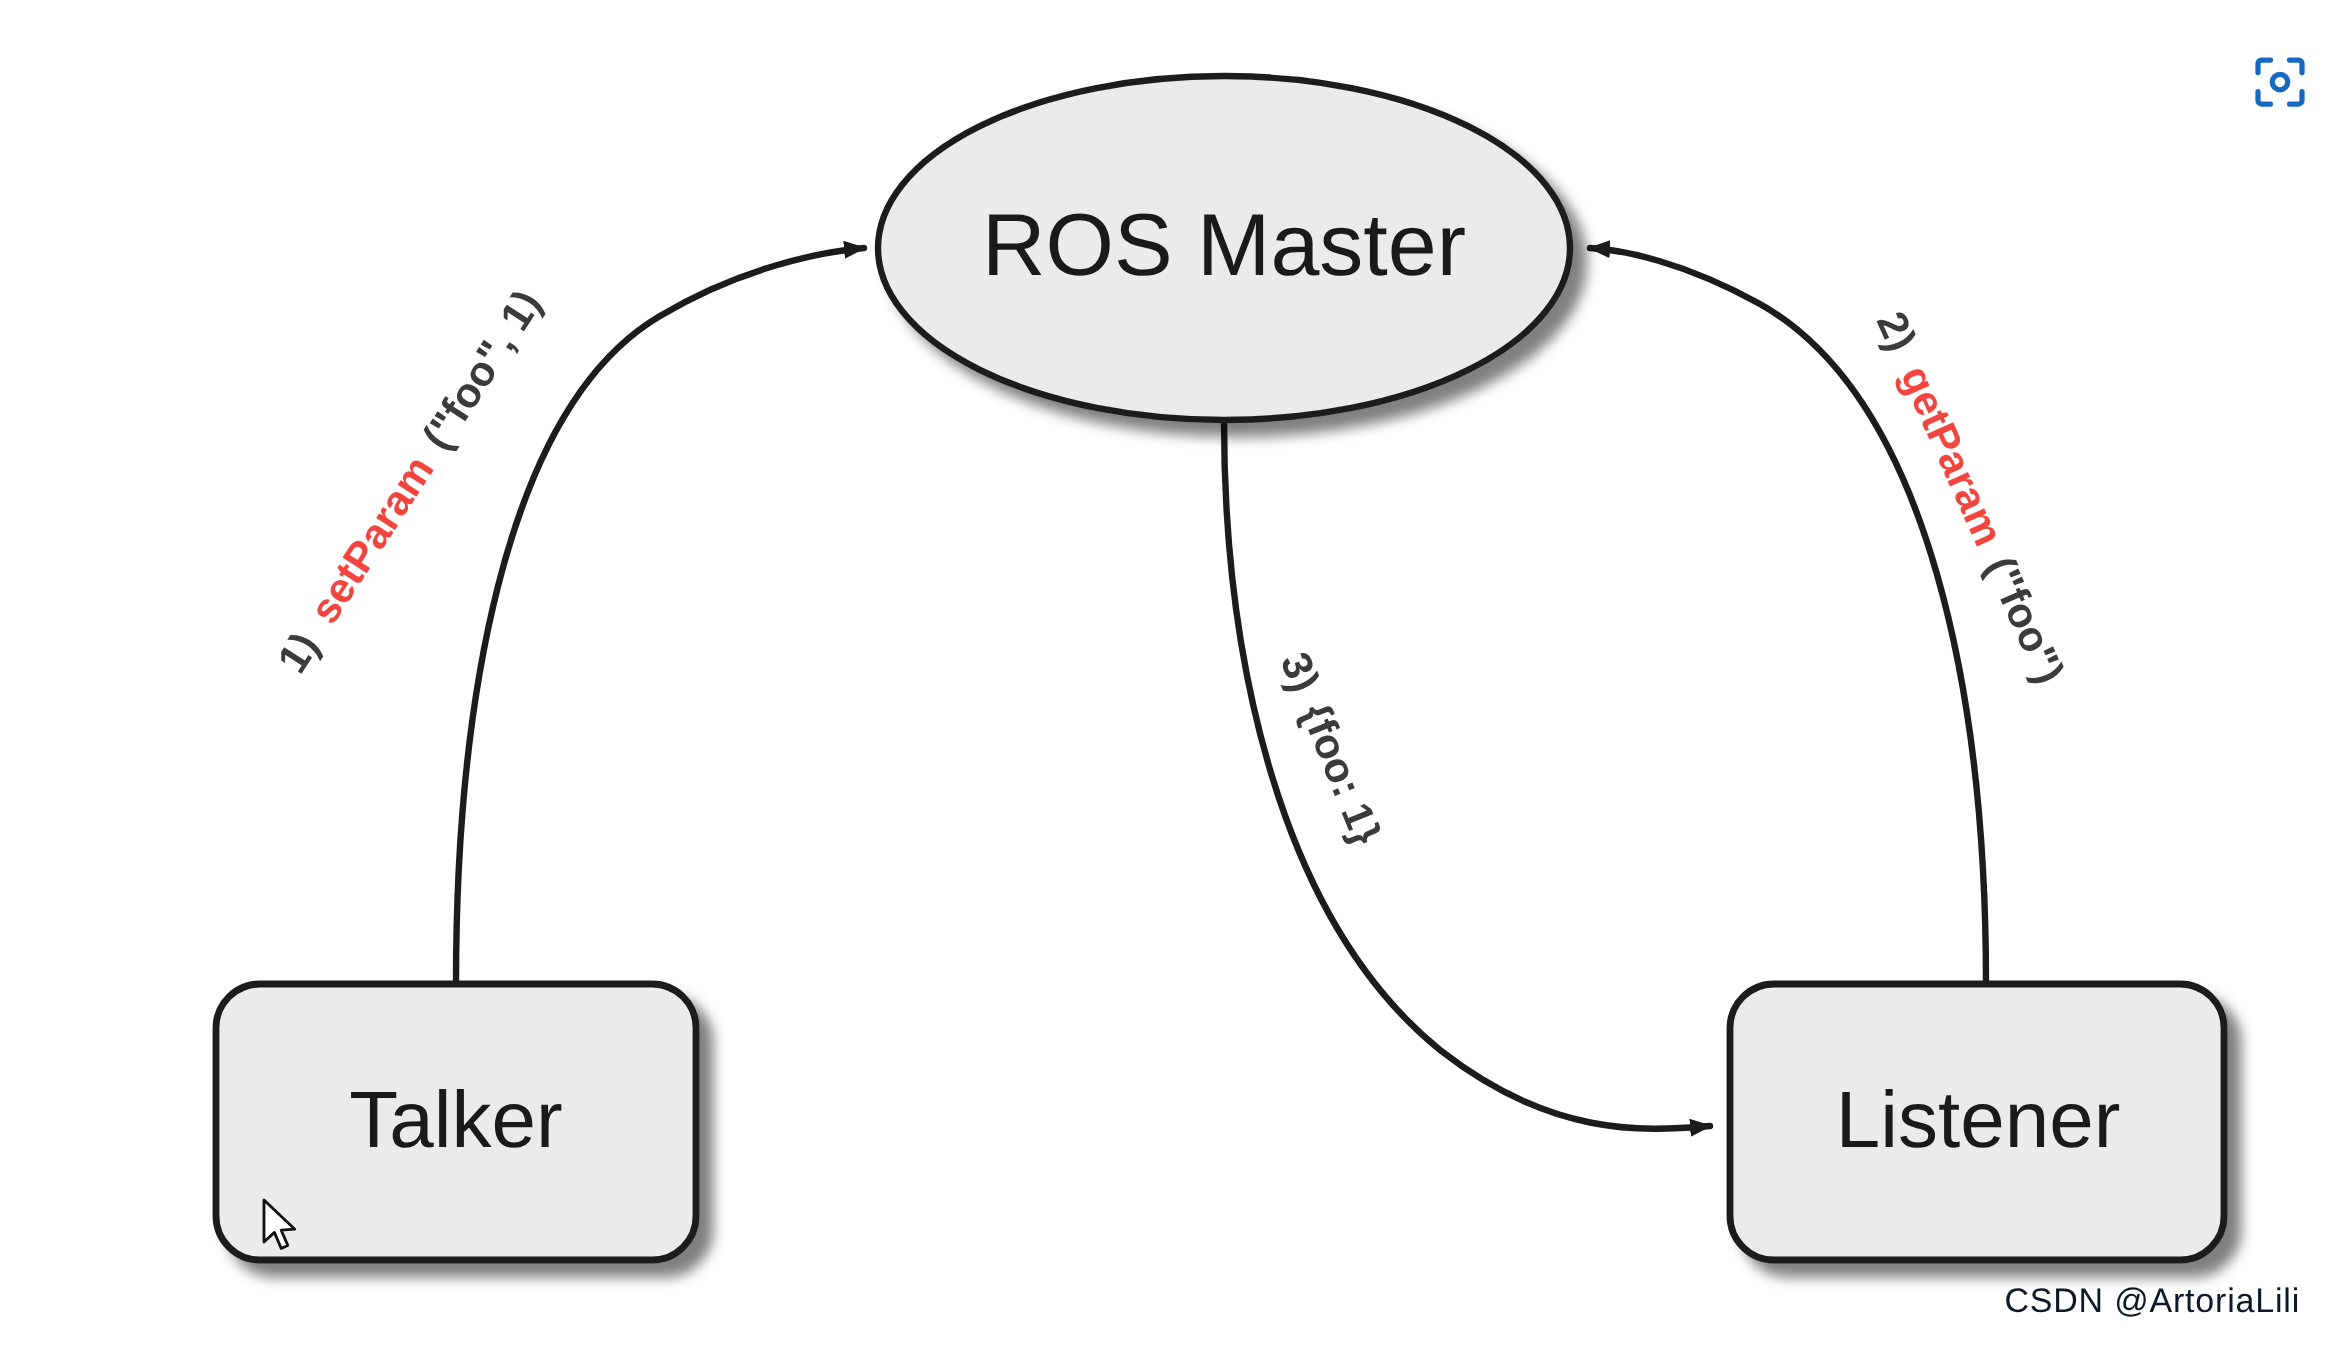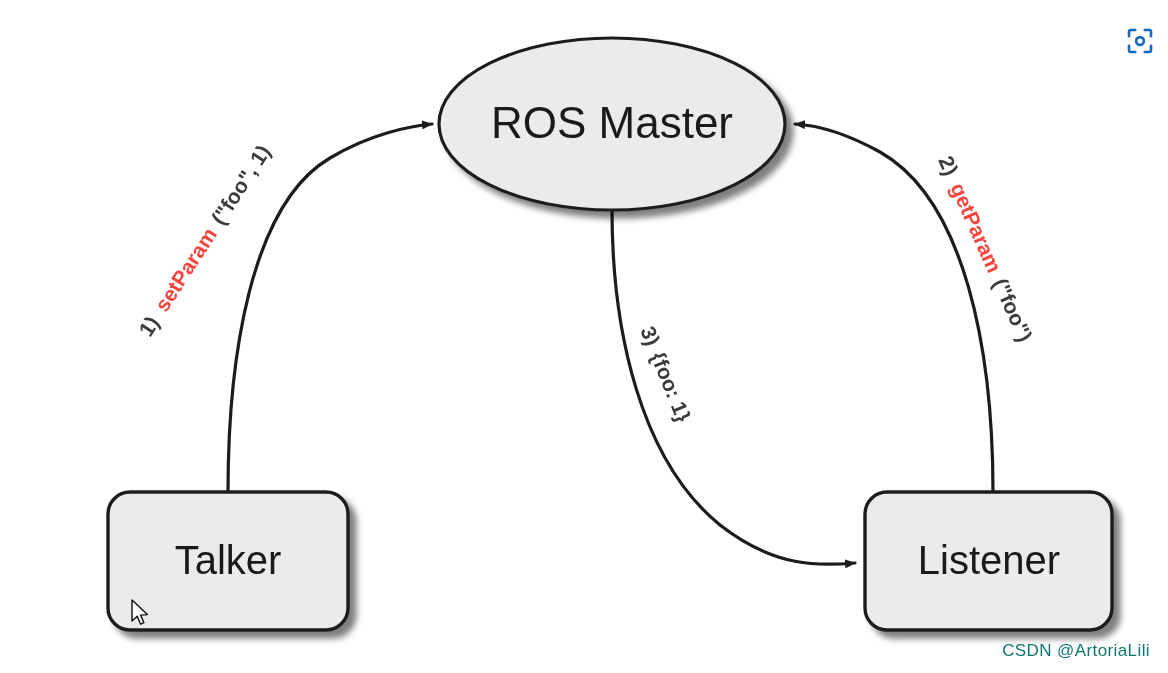--- a/index.html
+++ b/index.html
@@ -54,21 +54,21 @@
     top: 26px;
     width: 30px;
     height: 30px;
   }
   #watermark {
     position: absolute;
     right: 18px;
     bottom: 12px;
     font-family: "Liberation Sans", sans-serif;
     font-size: 17px;
-    color: #0f766e;
+    color: #0f172a;
     letter-spacing: 0.4px;
     white-space: nowrap;
   }
   #cursor {
     position: absolute;
     left: 130px;
     top: 599px;
     width: 22px;
     height: 30px;
     pointer-events: none;

